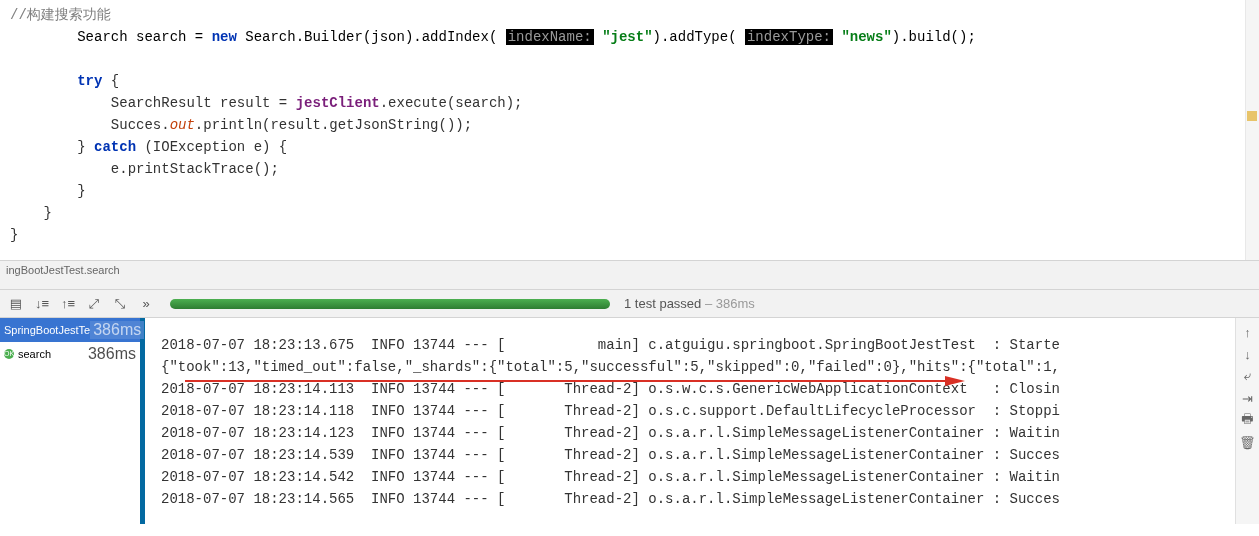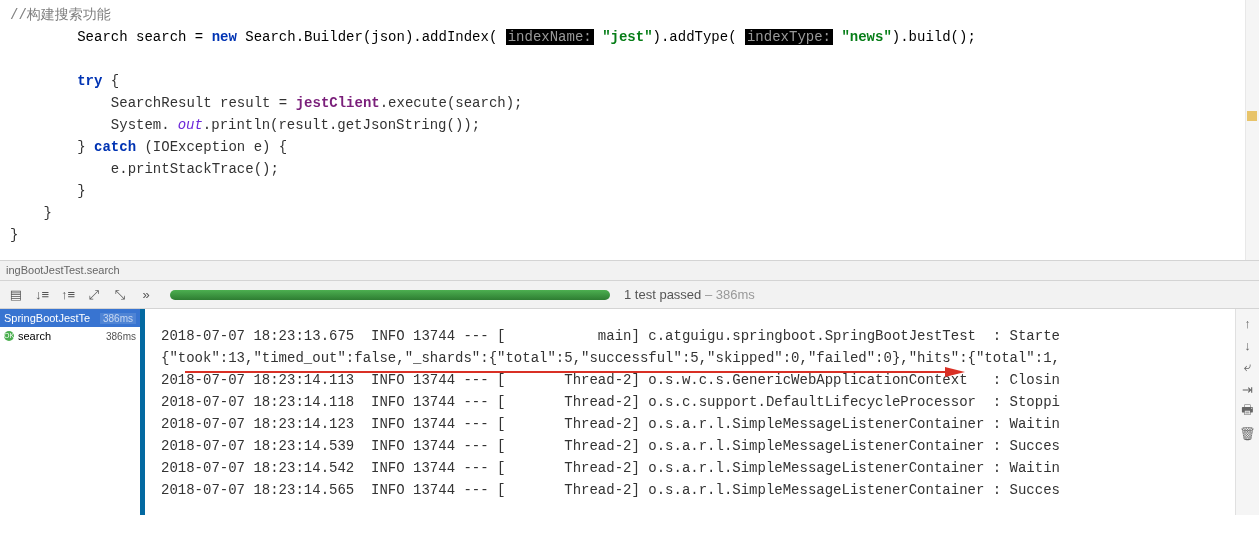--- a/index.html
+++ b/index.html
@@ -22,35 +22,35 @@
       font-size: 14px;
       line-height: 22px;
       padding: 4px 0 0 10px;
       white-space: pre;
       color: #333;
     }
     .comment { color: #808080; }
     .keyword { color: #0033b3; font-weight: bold; }
     .string { color: #067d17; font-weight: bold; }
     .method-ref { color: #7a1f7a; font-weight: bold; }
-    .static-ref { color: #6d28d9; font-style: italic; margin-left: 8px; }
+    .static-ref { color: #c2410c; font-style: italic; }
     .param-hint { color: #999; background: #000000; padding: 0 2px; }
     .plain { color: #000; }
     
     .right-gutter {
       position: absolute;
       right: 0; top: 0; bottom: 0;
       width: 14px;
       background: #f5f5f5;
       border-left: 1px solid #e8e8e8;
     }
     .gutter-mark { position: absolute; right: 2px; width: 10px; height: 10px; }
     
     .breadcrumb-bar {
-      height: 21px;
+      height: 30px;
       background: #f2f2f2;
       border-top: 1px solid #d4d4d4;
       border-bottom: 1px solid #d4d4d4;
       padding: 3px 6px;
       font-size: 11px;
       color: #666;
     }
     
     .test-toolbar {
       height: 28px;
@@ -93,21 +93,21 @@
       padding: 3px 4px;
       justify-content: space-between;
     }
     .tree-row.sel { background: #3874d1; color: #fff; }
     .tree-label { display: flex; align-items: center; gap: 4px; }
     .ok-dot {
       width: 10px; height: 10px; border-radius: 50%;
       background: #4caf50; display: inline-block;
       font-size: 7px; color: #fff; text-align: center; line-height: 10px;
     }
-    .time-badge { font-size: 10px; opacity: .7; }
+    .time-badge { font-size: 16px; opacity: .7; }
     .tree-row.sel .time-badge { background: #5a8cd8; padding: 0 3px; }
     
     .console-wrap { flex: 1; position: relative; overflow: hidden; }
     .console {
       font-family: "Consolas", "Courier New", monospace;
       font-size: 14px;
       line-height: 22px;
       padding: 16px 1px 4px 16px;
       white-space: pre;
       color: #333;
@@ -138,21 +138,21 @@
   </style>
 </head>
 <body>
 
 <div class="editor-area">
   <div class="code-content"><span class="comment">//构建搜索功能</span>
         <span class="plain">Search search = </span><span class="keyword">new</span><span class="plain"> Search.Builder(json).addIndex( </span><span class="param-hint">indexName:</span> <span class="string">"jest"</span><span class="plain">).addType( </span><span class="param-hint">indexType:</span> <span class="string">"news"</span><span class="plain">).build();</span>
 
         <span class="keyword">try</span><span> {</span>
             <span>SearchResult result = </span><span class="method-ref">jestClient</span><span>.execute(search);</span>
-            <span>System.</span><span class="static-ref">out</span><span>.println(result.getJsonString());</span>
+            <span>Succes.</span><span class="static-ref">out</span><span>.println(result.getJsonString());</span>
         <span>} </span><span class="keyword">catch</span><span> (IOException e) {</span>
             <span>e.printStackTrace();</span>
         <span>}</span>
     <span>}</span>
 <span>}</span></div>
   <div class="right-gutter">
     <div class="gutter-mark" style="top:110px;">
       <svg viewBox="0 0 10 10">
           <rect width="10" height="10" fill="#e8c46a"></rect>
         </svg>

